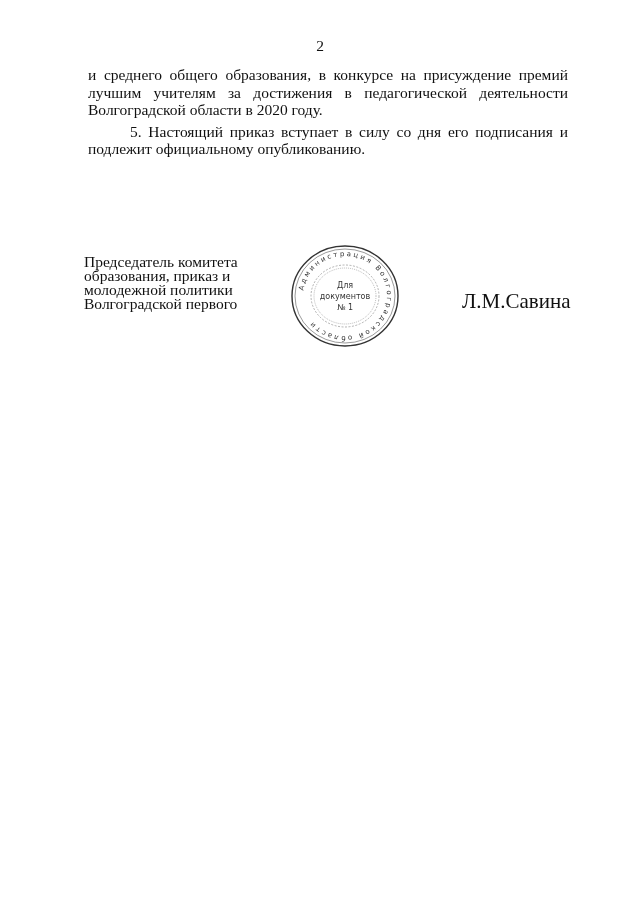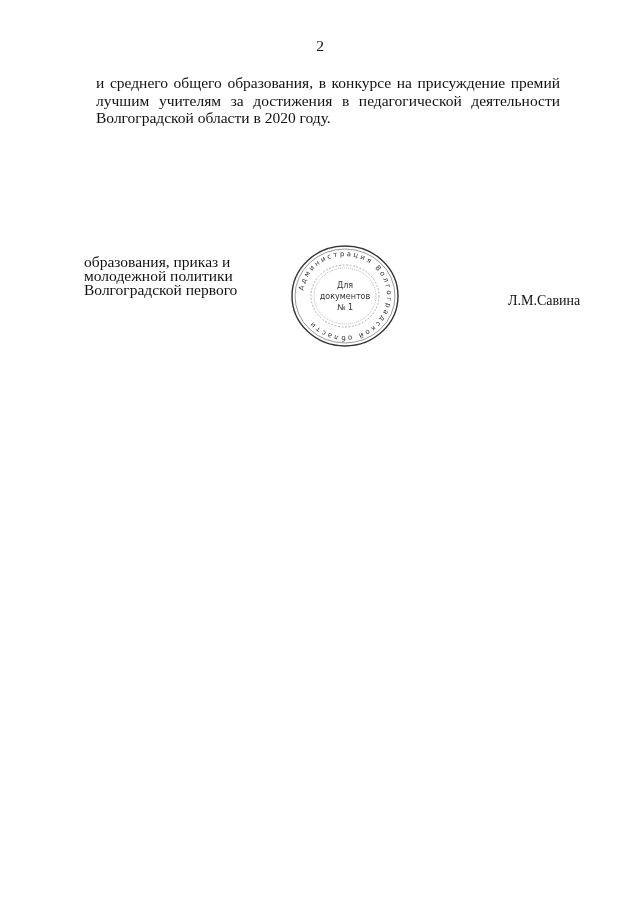--- a/index.html
+++ b/index.html
@@ -26,43 +26,43 @@
     }
     .body-text {
       position: absolute;
       top: 62px;
       left: 84px;
       width: 488px;
       font-size: 15.5px;
       line-height: 17.6px;
     }
     .para {
-      margin: 12px;
+      margin: 4px;
       text-align: justify;
       text-align-last: left;
     }
     .para.indent {
       text-indent: 42px;
     }
     .sig-title {
       position: absolute;
       top: 255px;
       left: 84px;
       width: 200px;
       font-size: 15.5px;
       line-height: 14px;
     }
     .sig-title div {
       white-space: nowrap;
     }
     .sig-name {
       position: absolute;
       top: 294px;
-      left: 508px;
-      font-size: 14px;
+      left: 462px;
+      font-size: 21px;
       line-height: 14px;
       white-space: nowrap;
       font-family: Liberation Serif, serif;
     }
     .stamp {
       position: absolute;
       left: 289px;
       top: 244px;
       width: 112px;
       height: 104px;
@@ -71,23 +71,25 @@
       display: block;
     }
   </style>
 </head>
 <body>
 
 <div class="page-number">2</div>
 
 <div class="body-text">
   <p class="para">и среднего общего образования, в конкурсе на присуждение премий лучшим учителям за достижения в педагогической деятельности Волгоградской области в 2020 году.</p>
+  <p class="para indent">5. Настоящий приказ вступает в силу со дня его подписания и подлежит официальному опубликованию.</p>
 </div>
 
 <div class="sig-title">
+  <div>Председатель комитета</div>
   <div>образования, приказ и</div>
   <div>молодежной политики</div>
   <div>Волгоградской первого</div>
 </div>
 
 <div class="stamp">
   <svg width="112" height="104" viewBox="0 0 112 104" xmlns="http://www.w3.org/2000/svg">
     <defs>
       <path id="stampTextPath" d="M 56,52 m -42,0 a 42,40 0 1,1 84,0 a 42,40 0 1,1 -84,0"></path>
     </defs>

